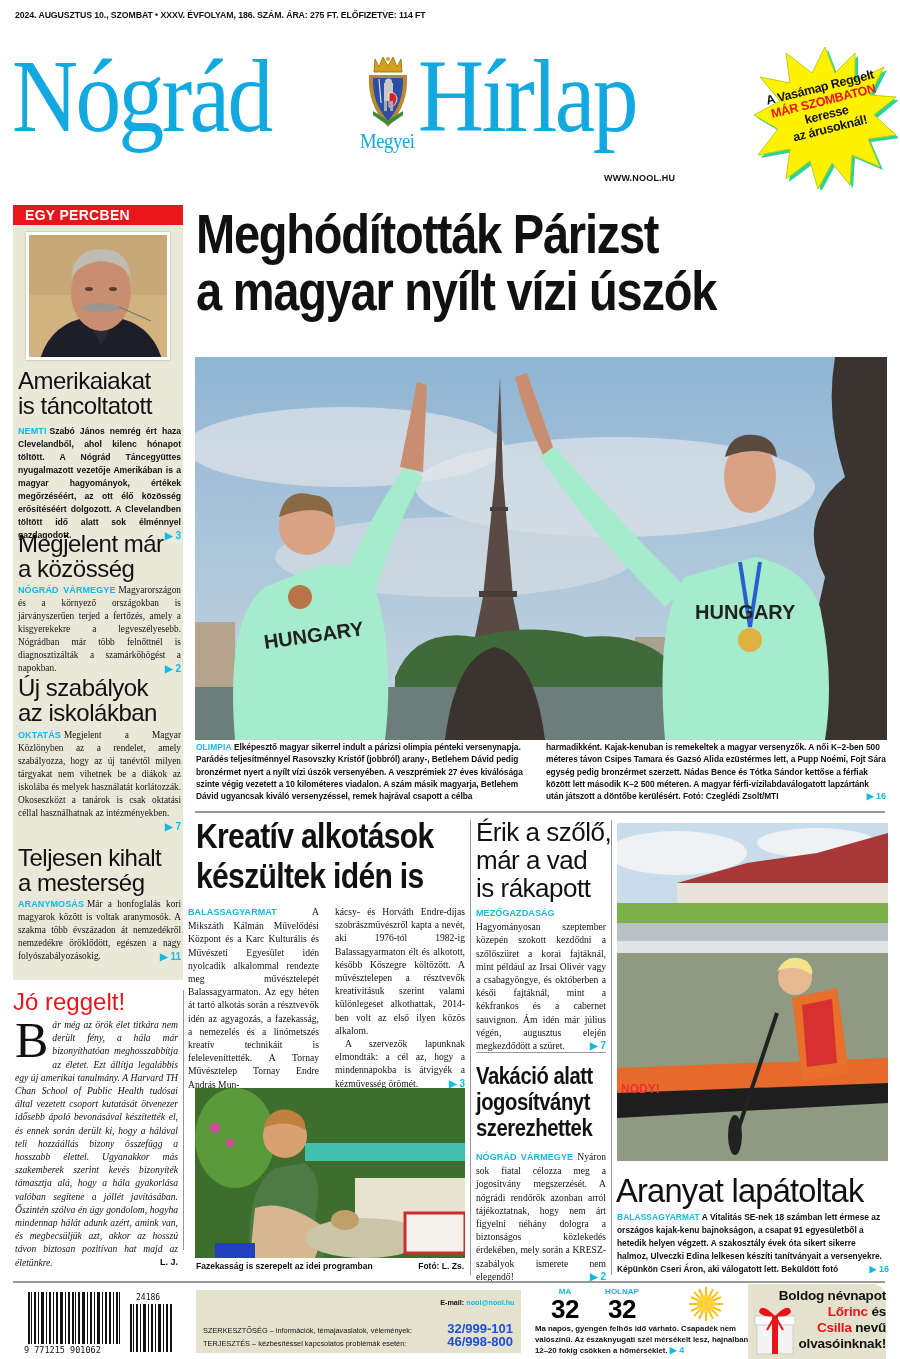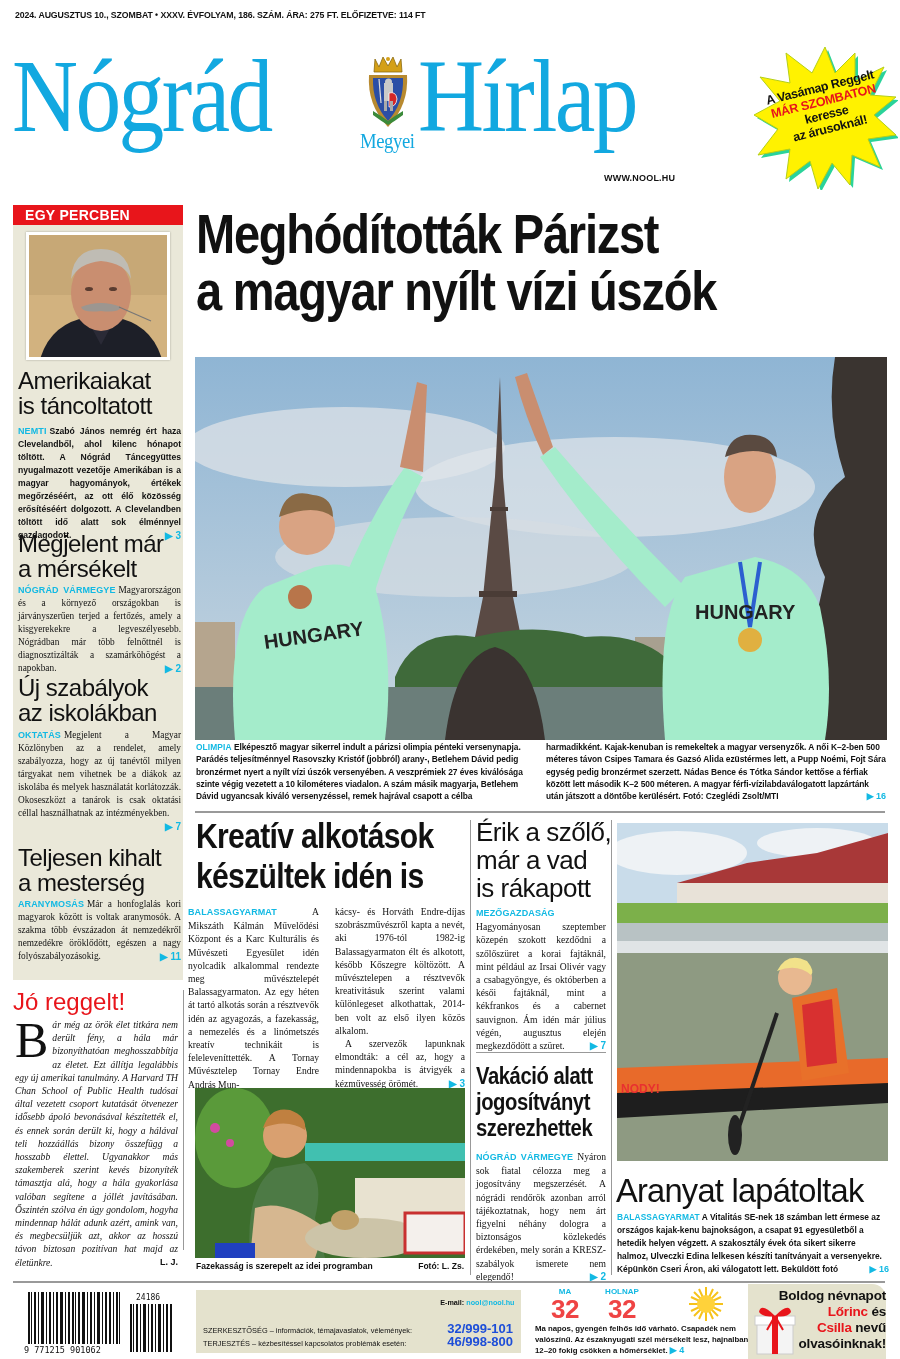--- a/index.html
+++ b/index.html
@@ -66,21 +66,21 @@
   
   .footer-rule { left: 13px; top: 1281px; width: 872px; height: 2px; background: #999; }
   .barcode { left: 18px; top: 1290px; width: 160px; height: 64px; }
   .szerk { left: 196px; top: 1290px; width: 325px; height: 63px; background: #e4e2cd; padding: 4px 7px; }
   .szerk-title { font-size: 15px; letter-spacing: -0.2px; }
   .szerk-email { position: absolute; right: 7px; top: 8px; font-size: 8px; font-weight: bold; transform: scaleX(0.9); transform-origin: right; }
   .szerk-email .cyan { color: #12b9e3; }
   .szerk-row { position: absolute; left: 7px; font-size: 8px; transform: scaleX(0.92); transform-origin: left; white-space: nowrap; }
   .szerk-phone { position: absolute; right: 8px; font-size: 13px; font-weight: bold; color: #1d4ed8; }
   .weather-lbl { font-size: 8px; font-weight: bold; color: #12b9e3; }
-  .weather-num { font-size: 26px; font-weight: bold; color: #ef4444; line-height: 26px; letter-spacing: -0.5px; }
+  .weather-num { font-size: 26px; font-weight: bold; color: #000000; line-height: 26px; letter-spacing: -0.5px; }
   .weather-txt { left: 535px; top: 1324px; width: 225px; font-size: 7.8px; line-height: 10.5px; font-weight: bold; }
   .weather-txt .arrow { font-size: 9px; }
   .nevnap { left: 748px; top: 1284px; width: 138px; height: 75px; background: #e4e2cd; border-top-right-radius: 14px; }
   .nevnap-text { left: 768px; top: 1288px; width: 118px; text-align: right; font-weight: bold; font-size: 13.5px; line-height: 16px; letter-spacing: -0.2px; }
   .nevnap-text .red { color: #e8151b; }
   .gift { left: 753px; top: 1300px; width: 44px; height: 56px; }
 </style>
 </head>
 <body>
 
@@ -139,21 +139,21 @@
   <div>Amerikaiakat</div>
   <div>is táncoltatott</div>
 </div>
 <div class="abs side-body sans" style="top:425px;">
   <span class="kicker">NEMTI</span><span>Szabó János nemrég ért haza Clevelandből, ahol kilenc hónapot töltött. A Nógrád Táncegyüttes nyugalmazott vezetője Amerikában is a magyar hagyományok, értékek megőrzéséért, az ott élő közösség erősítéséért dolgozott. A Clevelandben töltött idő alatt sok élménnyel gazdagodott.</span>
   <span class="arrow">▶ 3</span>
 </div>
 
 <div class="abs side-h" style="top:531px;">
   <div>Megjelent már</div>
-  <div>a mérsékelt</div>
+  <div>a közösség</div>
 </div>
 <div class="abs side-body" style="top:584px;">
   <span class="kicker">NÓGRÁD VÁRMEGYE</span><span>Magyarországon és a környező országokban is járványszerűen terjed a fertőzés, amely a kisgyerekekre a legveszélyesebb. Nógrádban már több felnőttnél is diagnosztizálták a szamárköhögést a napokban.</span>
   <span class="arrow">▶ 2</span>
 </div>
 
 <div class="abs side-h" style="top:675px;">
   <div>Új szabályok</div>
   <div>az iskolákban</div>
 </div>

